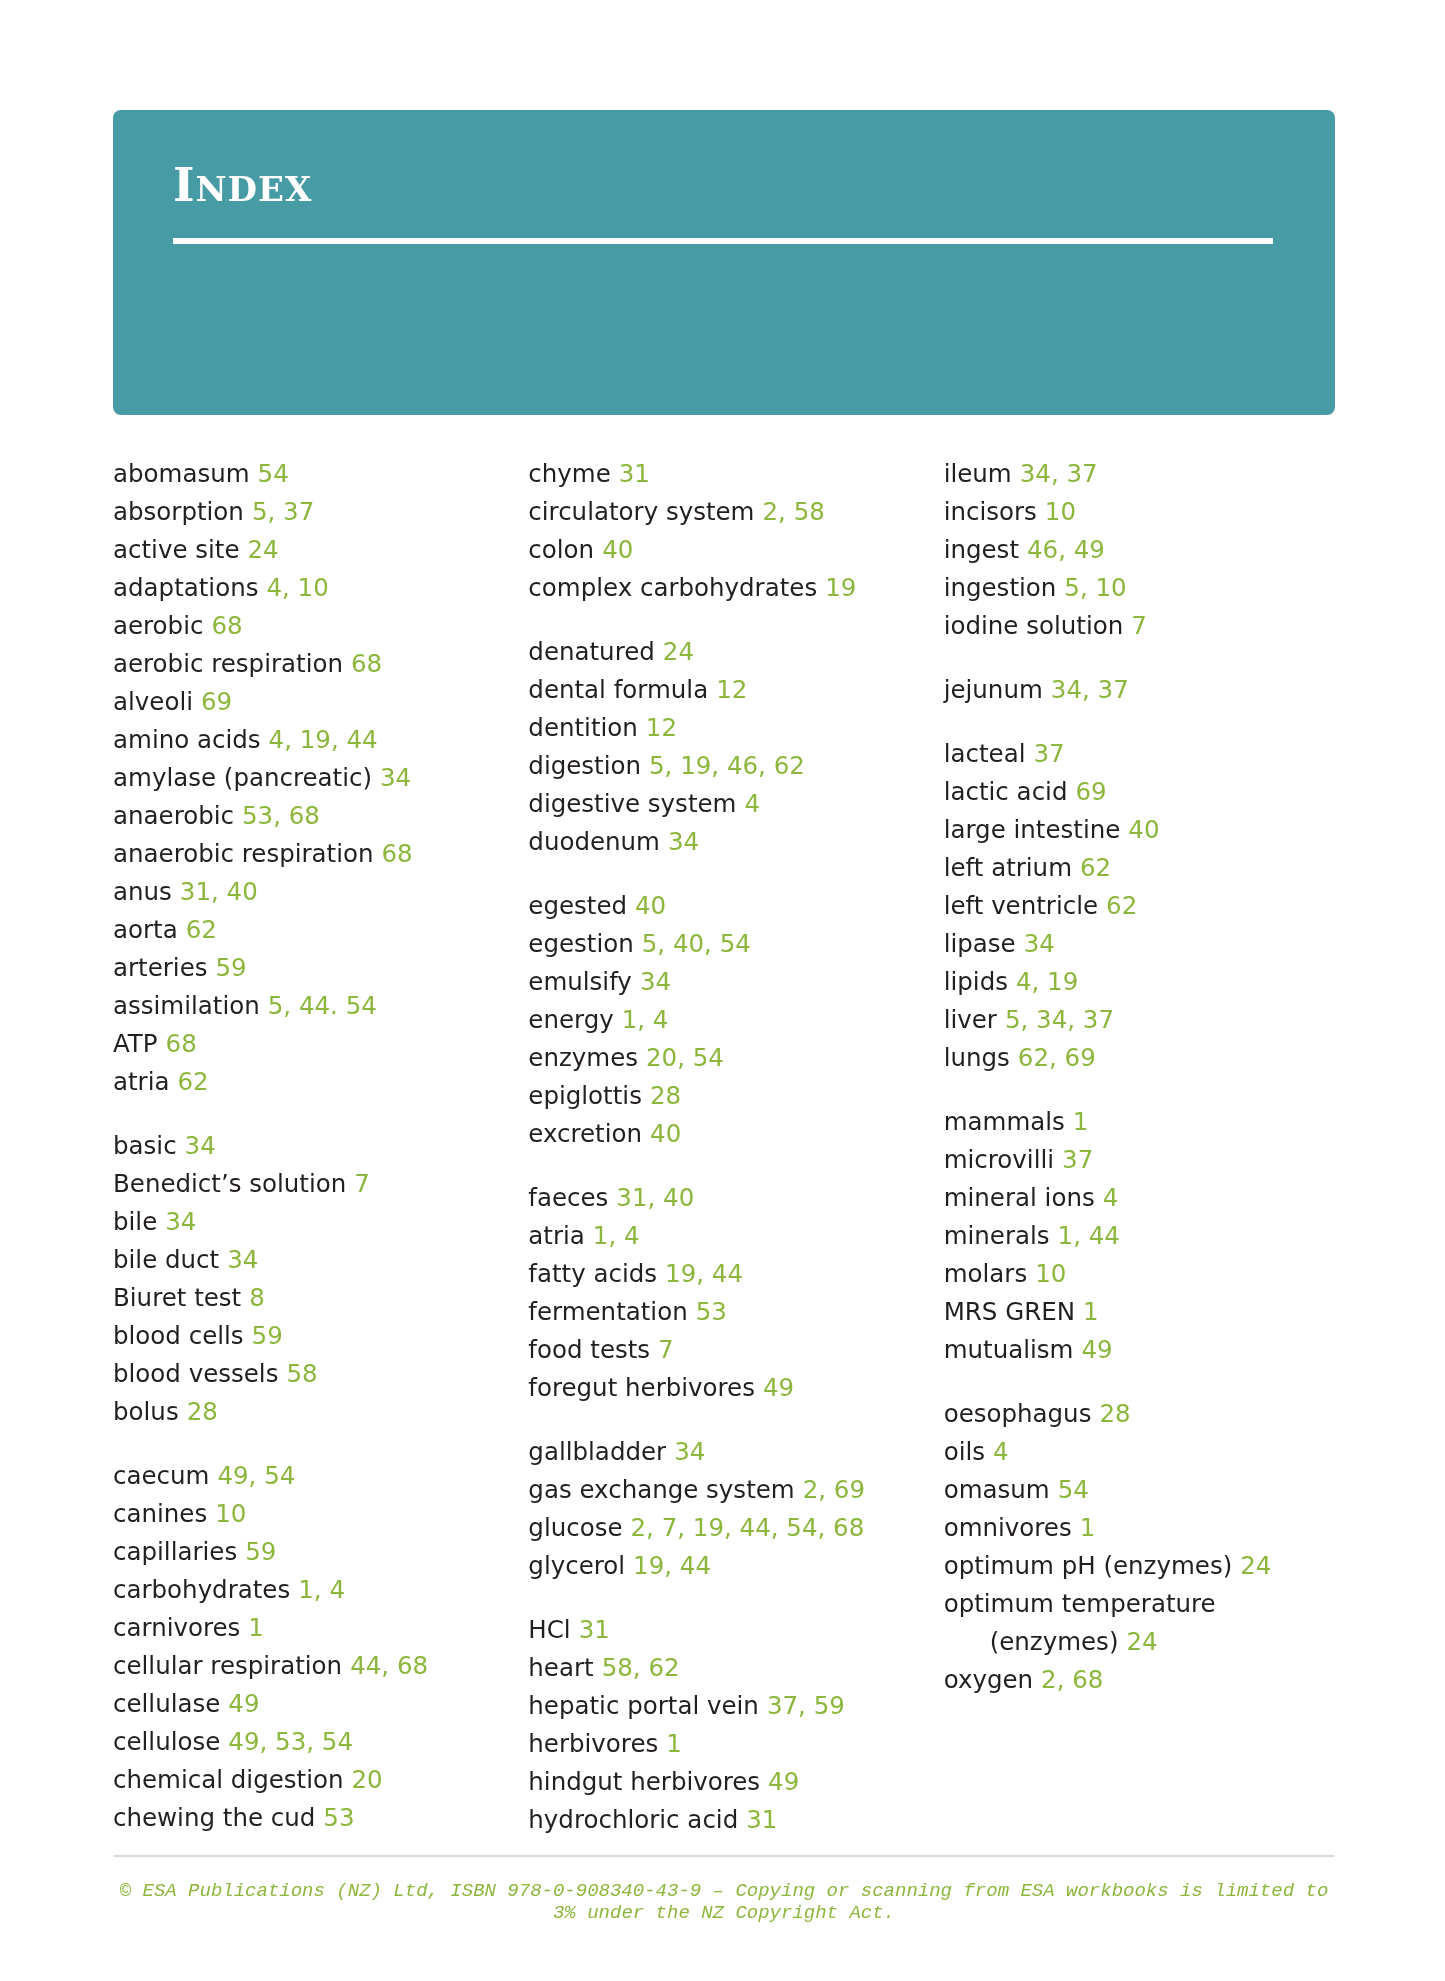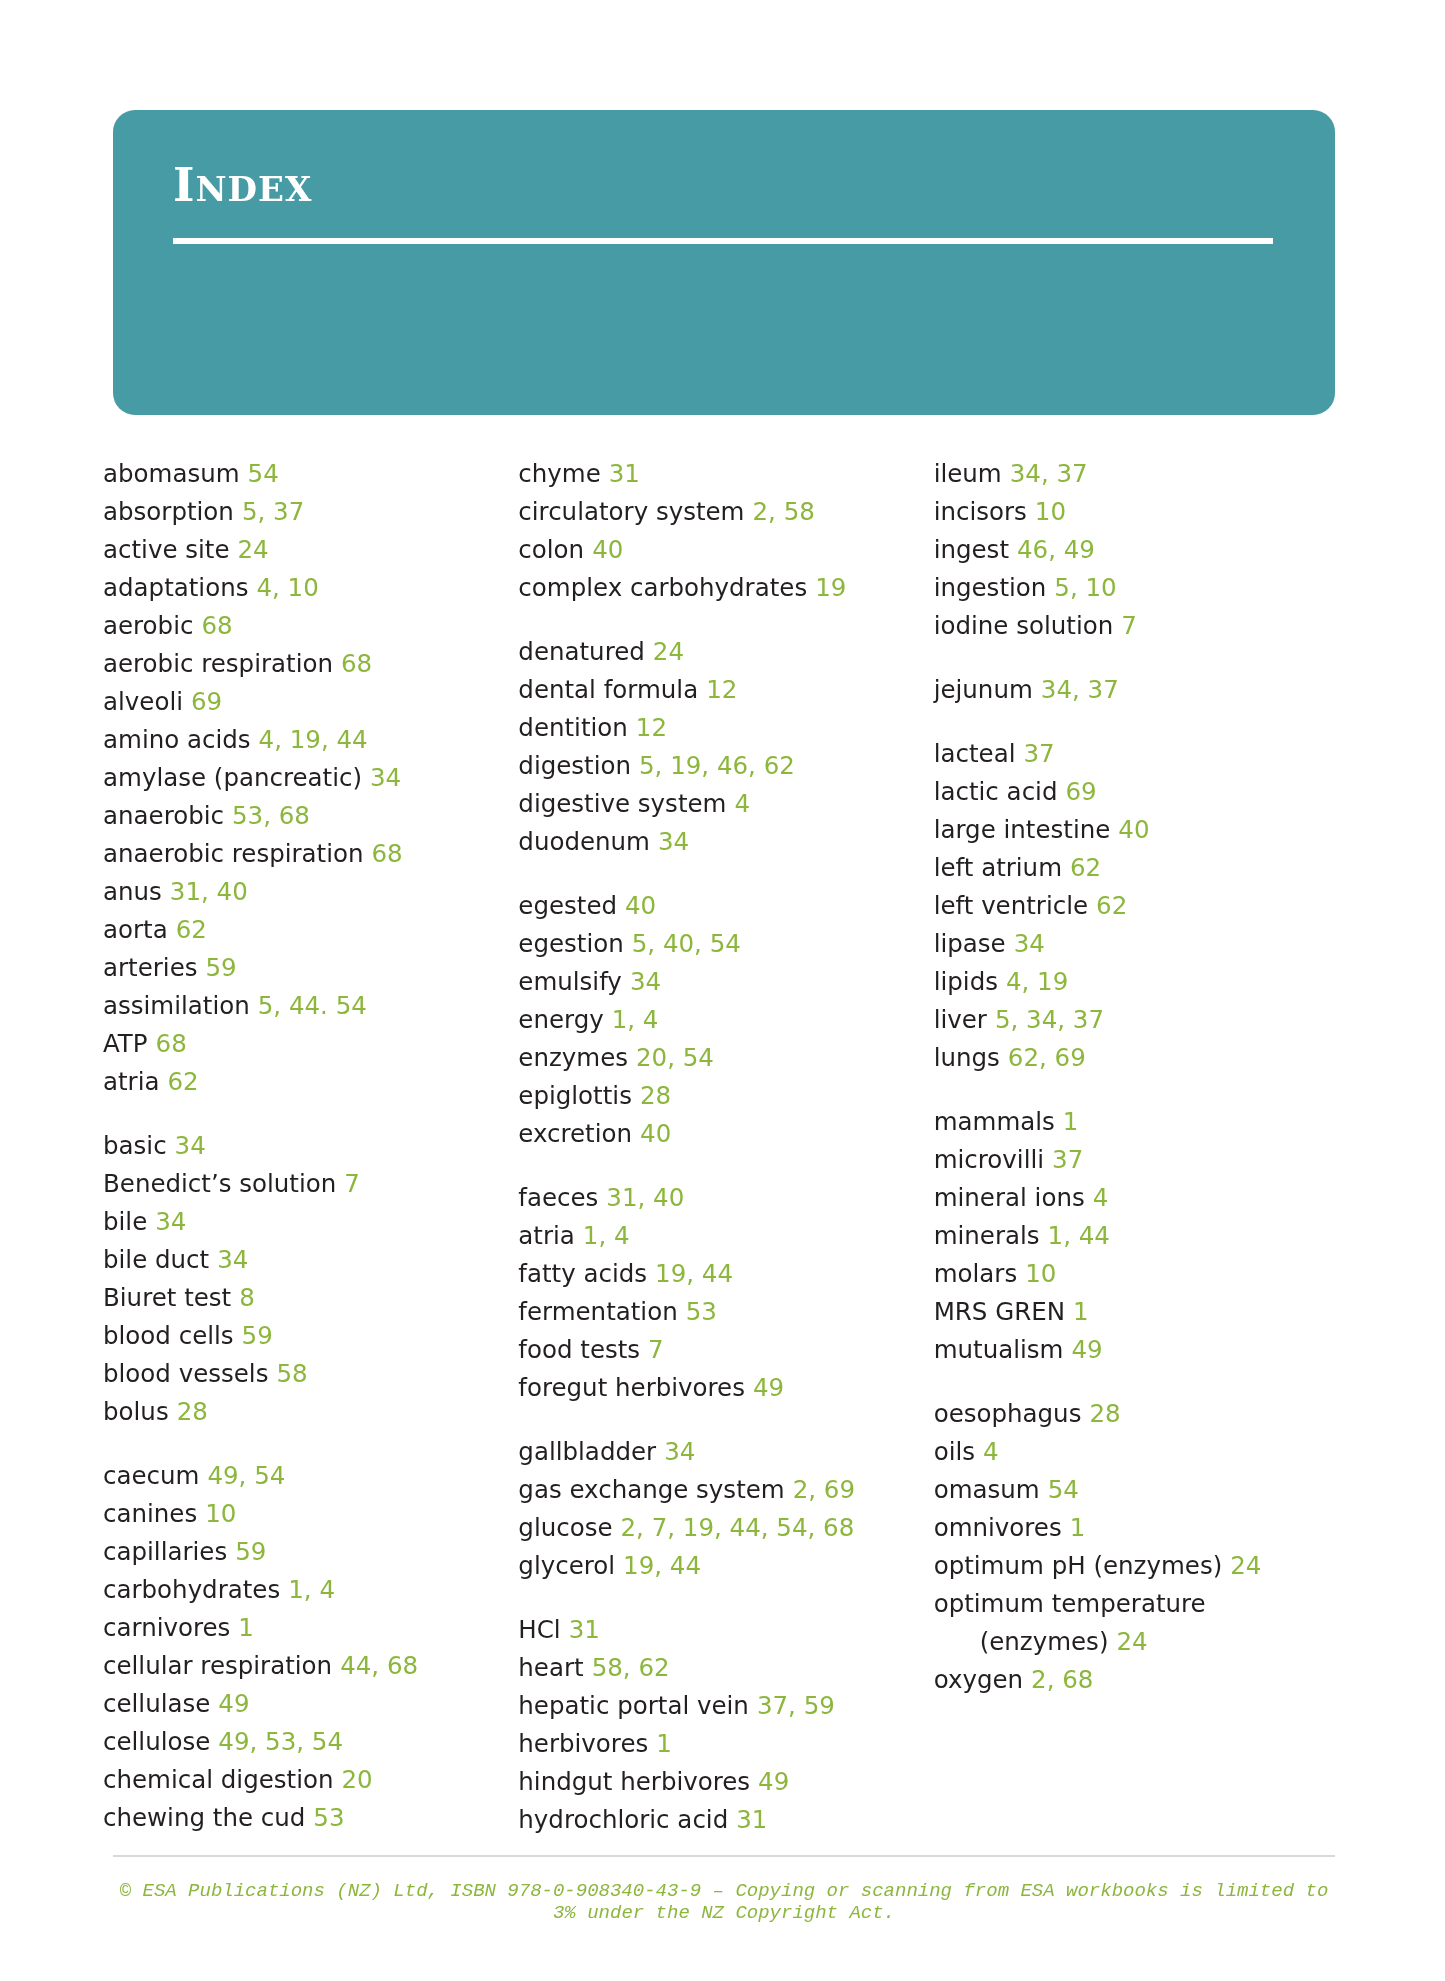--- a/index.html
+++ b/index.html
@@ -20,21 +20,21 @@
     background: #ffffff;
   }
   
   .header-banner {
     position: absolute;
     left: 113px;
     top: 110px;
     width: 1222px;
     height: 305px;
     background: #479ba4;
-    border-radius: 22px;
+    border-radius: 8px;
   }
   .header-title {
     position: absolute;
     left: 60px;
     top: 52px;
     color: #ffffff;
     font-family: "DejaVu Serif", serif;
     font-weight: bold;
     letter-spacing: 1px;
     font-size: 46px;
@@ -47,21 +47,21 @@
     position: absolute;
     left: 60px;
     top: 128px;
     width: 1100px;
     height: 6px;
     background: #ffffff;
   }
   
   .index-body {
     position: absolute;
-    left: 103px;
+    left: 113px;
     top: 455px;
     width: 1230px;
     display: flex;
     gap: 16px;
   }
   .index-column {
     width: 410px;
     box-sizing: border-box;
     padding-right: 18px;
   }

